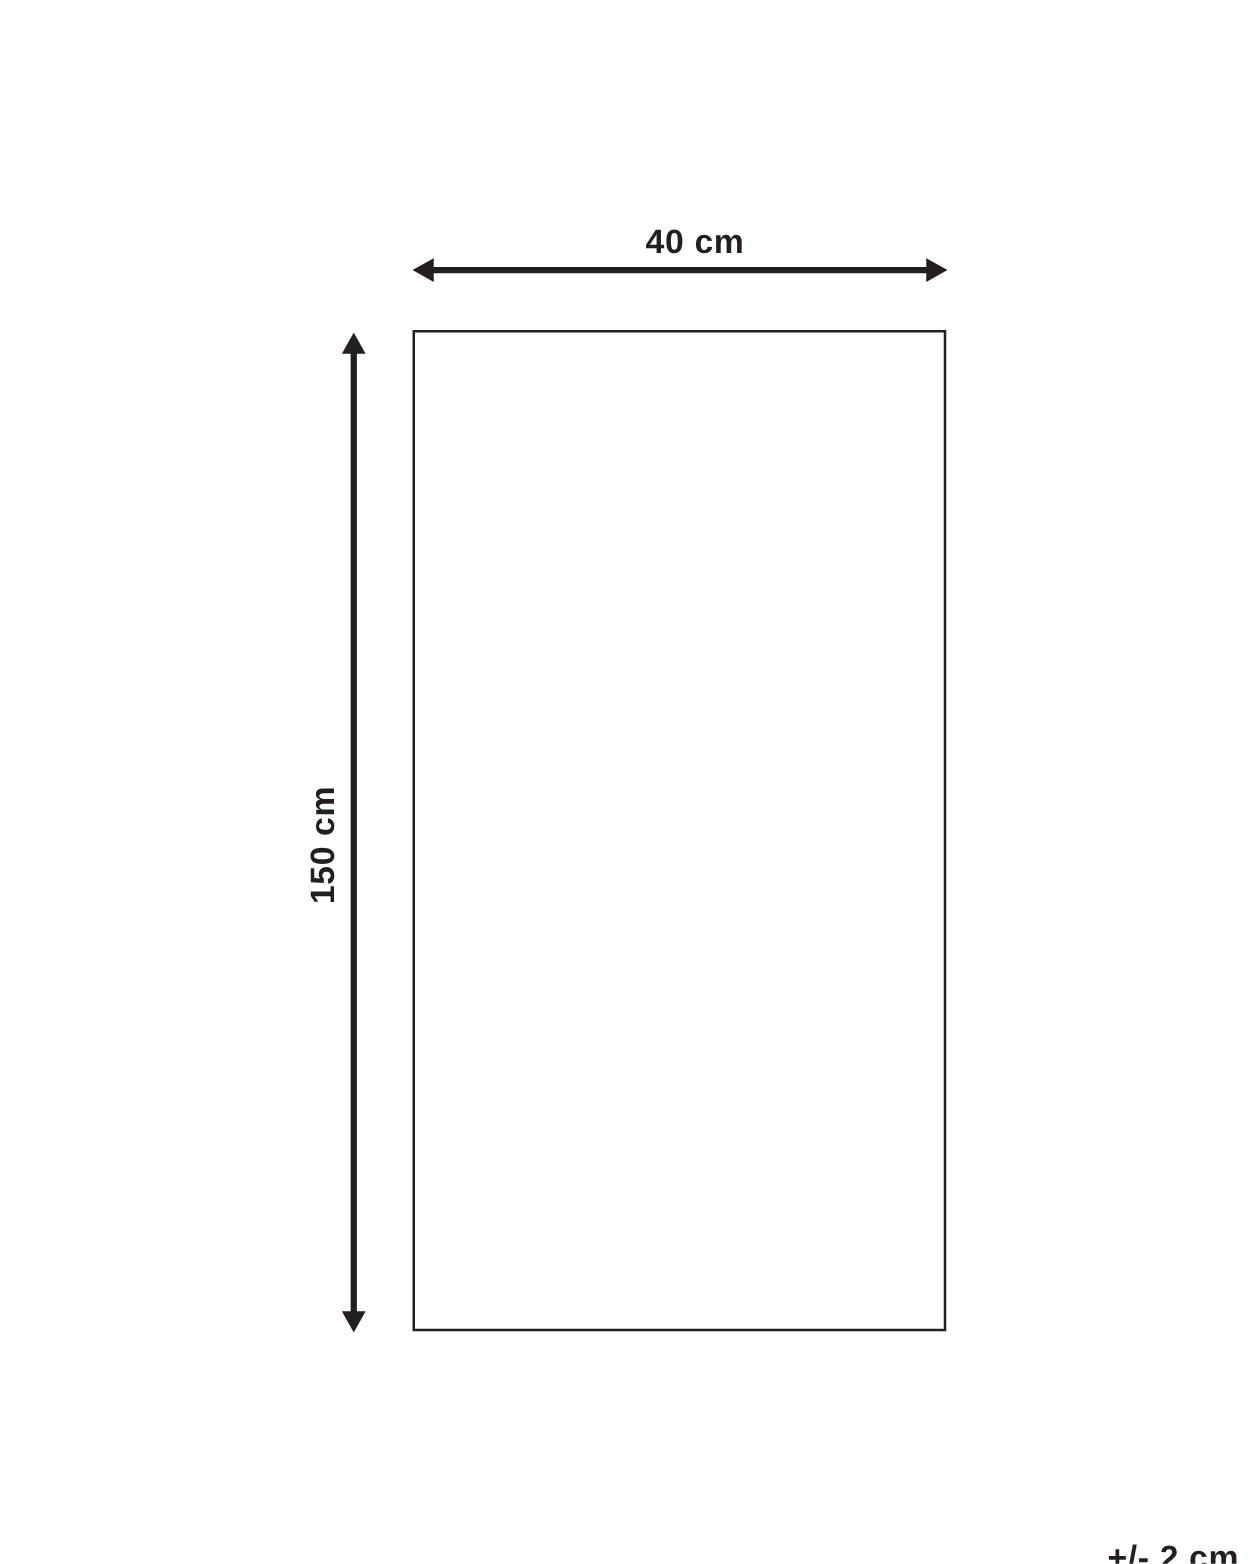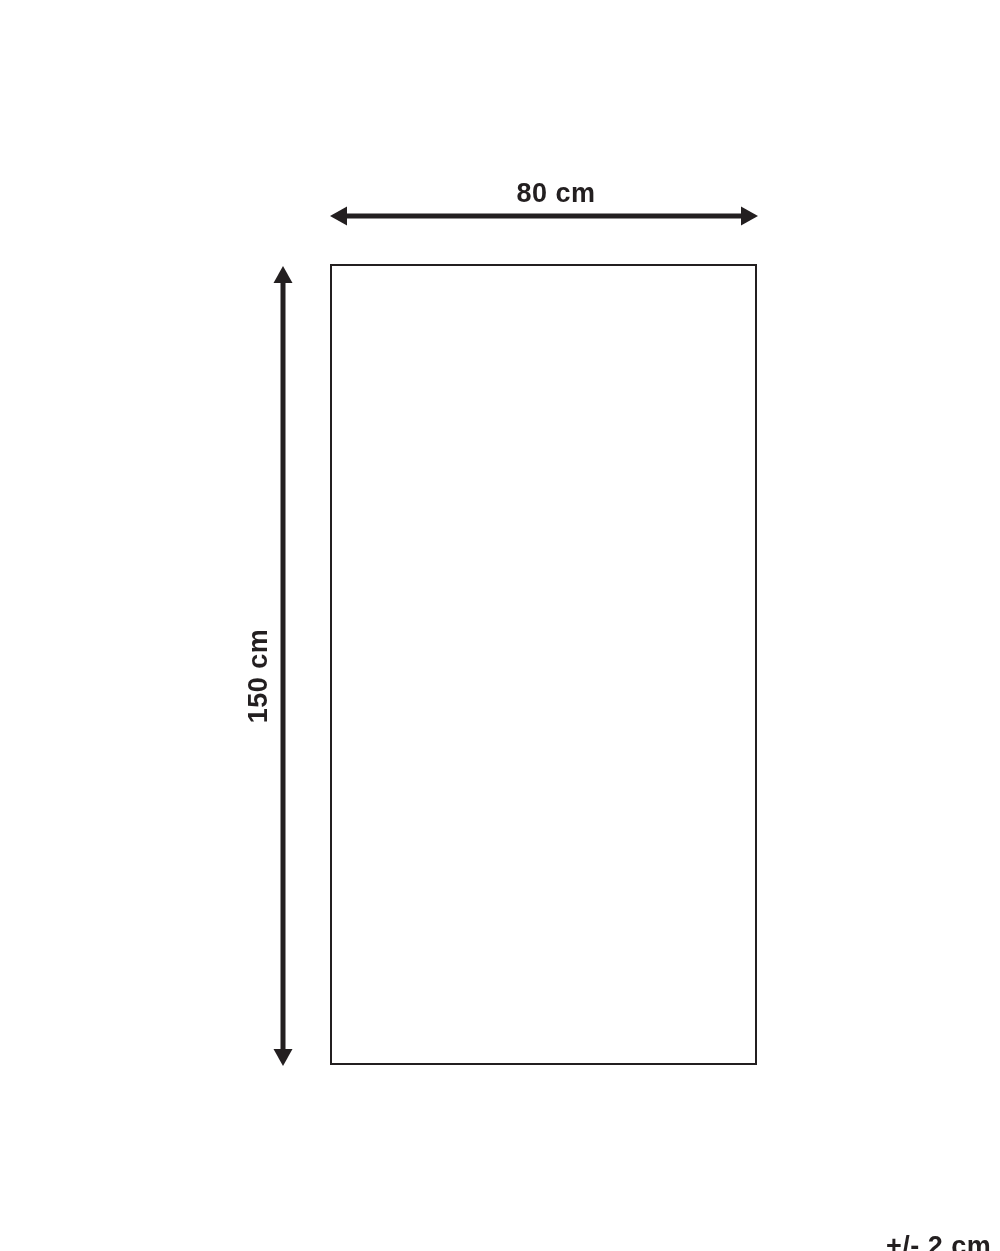--- a/index.html
+++ b/index.html
@@ -81,19 +81,19 @@
     <polygon class="arrow-head" points="0,18 17,8.5 17,27.5"></polygon>
     <polygon class="arrow-head" points="428,18 411,8.5 411,27.5"></polygon>
   </svg>
 
   <svg class="arrow-svg v-arrow" width="36" height="800" viewBox="0 0 36 800">
     <line class="arrow-shaft" x1="18" y1="13" x2="18" y2="787"></line>
     <polygon class="arrow-head" points="18,0 8.5,17 27.5,17"></polygon>
     <polygon class="arrow-head" points="18,800 8.5,783 27.5,783"></polygon>
   </svg>
 
-  <div class="dim-label width-label">80 cm</div>
+  <div class="dim-label width-label">40 cm</div>
 
   <div class="dim-label height-label">150 cm</div>
 
   <div class="dim-label tolerance-label">+/- 2 cm</div>
 
 </div>
 
 </body></html>

